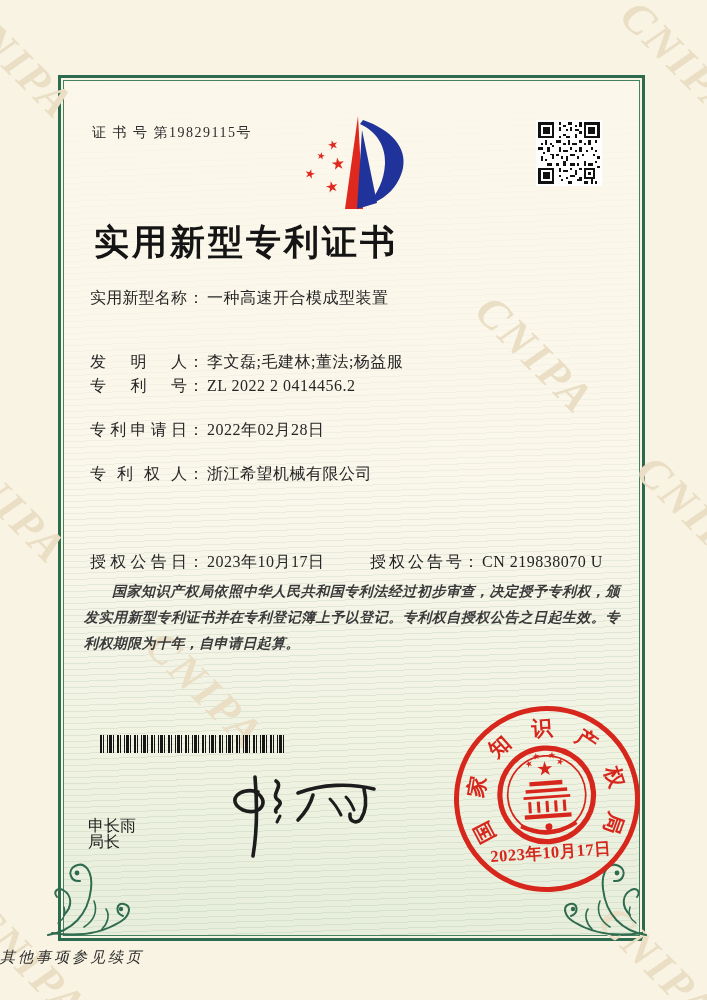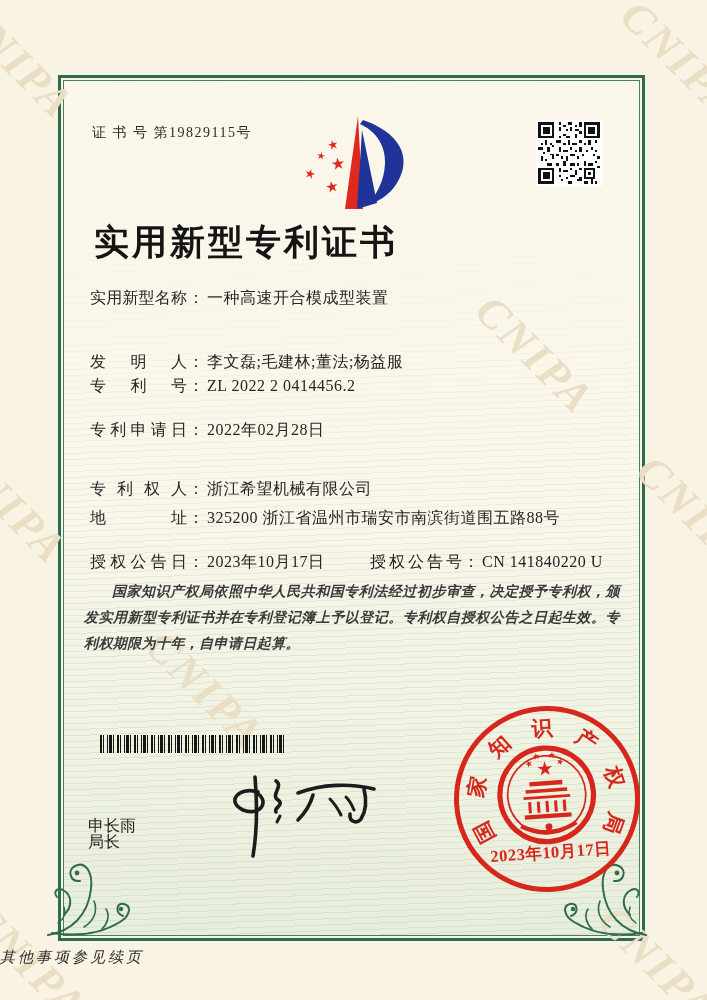--- a/index.html
+++ b/index.html
@@ -185,31 +185,28 @@
     </div>
     <div class="frow" style="top:352px">
       <span class="flabel">发明人</span><span class="fcolon">：</span><span class="fvalue">李文磊;毛建林;董法;杨益服</span>
     </div>
     <div class="frow" style="top:376px">
       <span class="flabel">专利号</span><span class="fcolon">：</span><span class="fvalue">ZL 2022 2 0414456.2</span>
     </div>
     <div class="frow" style="top:420px">
       <span class="flabel">专利申请日</span><span class="fcolon">：</span><span class="fvalue">2022年02月28日</span>
     </div>
-    <div class="frow" style="top:479px">
+    <div class="frow" style="top:464px">
       <span class="flabel">专利权人</span><span class="fcolon">：</span><span class="fvalue">浙江希望机械有限公司</span>
-    </div>
-    <div class="frow" style="top:508px">
-      <span class="flabel">地址</span><span class="fcolon">：</span><span class="fvalue">325200 浙江省温州市瑞安市南滨街道围五路88号</span>
     </div>
     <div class="frow" style="top:552px">
       <span class="flabel">授权公告日</span><span class="fcolon">：</span><span class="fvalue">2023年10月17日</span>
     </div>
     <div class="grantno" style="top:552px">
-      <span class="flabel">授权公告号</span><span class="fcolon">：</span><span class="fvalue">CN 141840220 U</span>
+      <span class="flabel">授权公告号</span><span class="fcolon">：</span><span class="fvalue">CN 219838070 U</span>
     </div>
 
     <div class="paras">
       <p>国家知识产权局依照中华人民共和国专利法经过初步审查，决定授予专利权，颁发实用新型专利证书并在专利登记簿上予以登记。专利权自授权公告之日起生效。专利权期限为十年，自申请日起算。</p>
     </div>
 
     <div class="barcode"></div>
 
     <div class="signer-title">局长</div>
     <div class="signer-name">申长雨</div>

